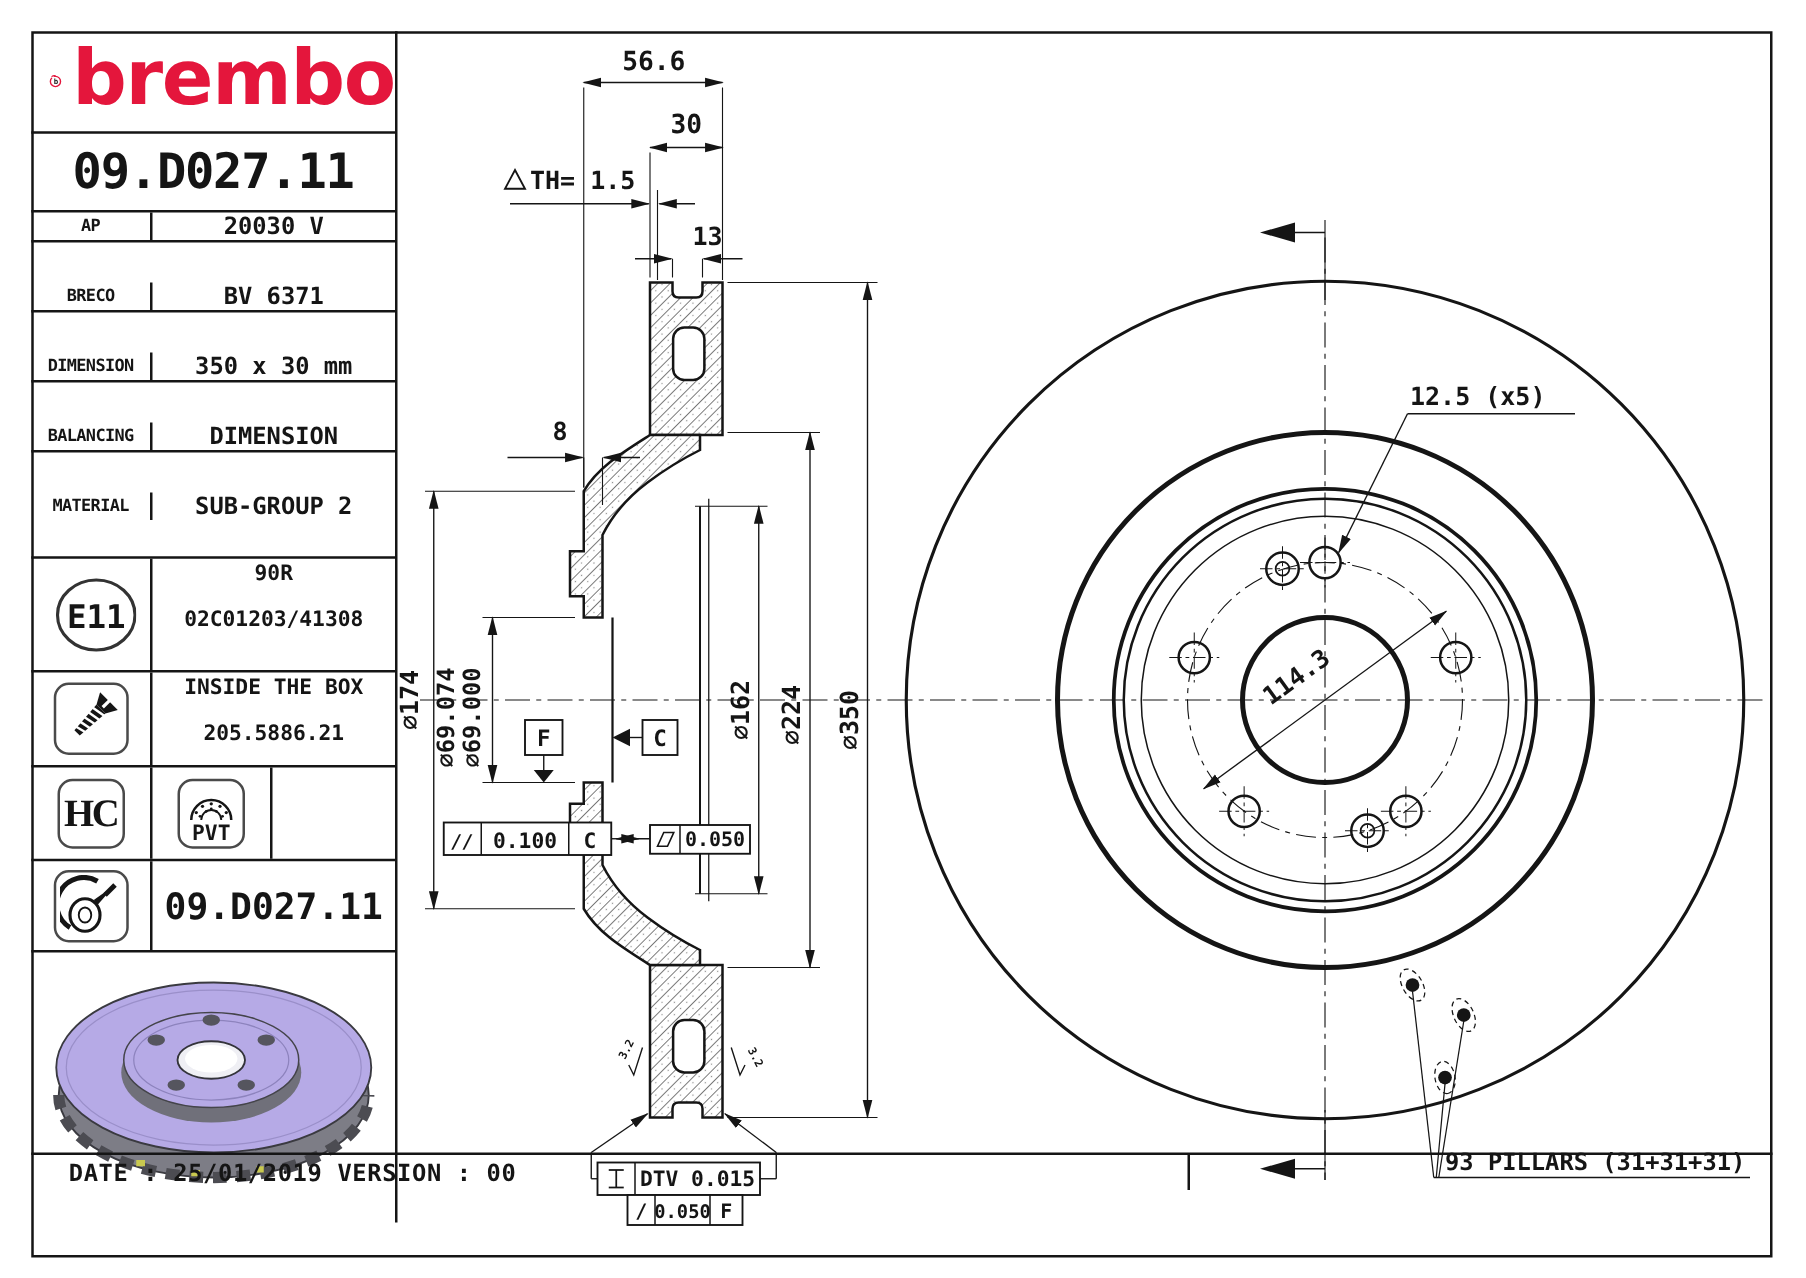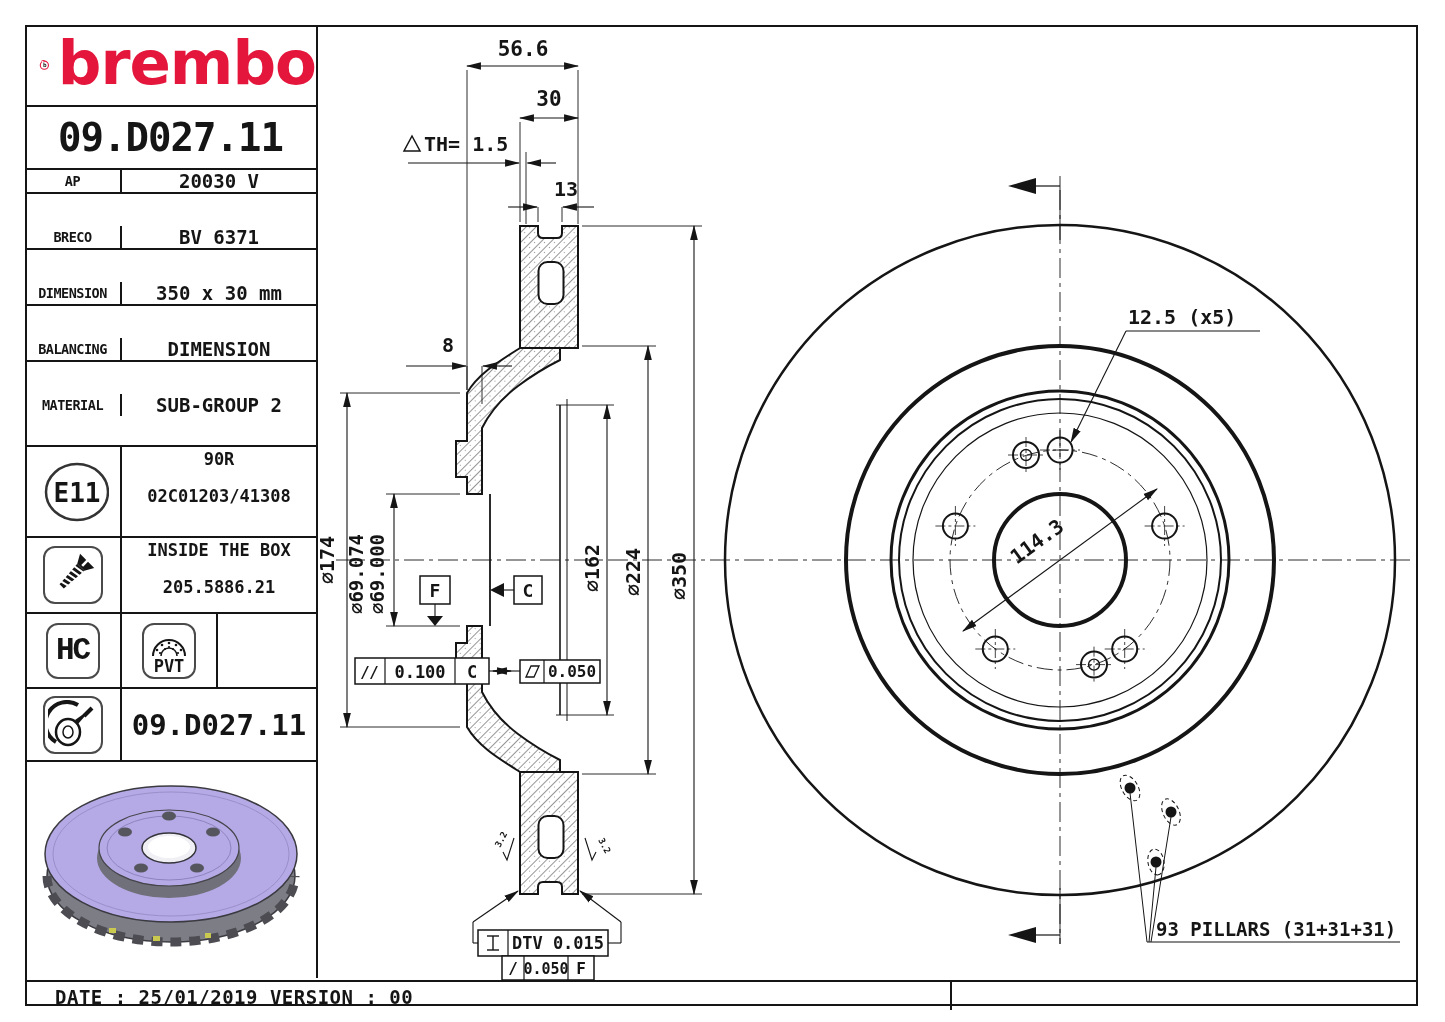--- a/index.html
+++ b/index.html
@@ -18,25 +18,25 @@
   .kv .k{border-right:2px solid #151515;display:flex;align-items:center;justify-content:center;font-size:13.5px;font-weight:bold;letter-spacing:-0.5px;}
   .kv .v{display:flex;align-items:center;justify-content:center;font-size:19px;font-weight:bold;}
   .e11-row{height:95px;display:grid;grid-template-columns:97px 1fr;}
   .icell{border-right:2px solid #151515;display:flex;align-items:center;justify-content:center;}
   .vcell2{display:flex;flex-direction:column;align-items:center;justify-content:flex-start;font-size:17px;font-weight:bold;line-height:24px;gap:13px;}
   .box-row{height:79px;display:grid;grid-template-columns:97px 1fr;}
   .badge-row{height:79px;display:grid;grid-template-columns:97px 96px 1fr;}
   .bcell{border-right:2px solid #151515;display:flex;align-items:center;justify-content:center;}
   .bcell:last-child{border-right:none;}
   .rbox{border:2.5px solid #4a4a4a;border-radius:12px;width:54px;height:56px;display:flex;align-items:center;justify-content:center;box-sizing:border-box;}
-  .hc-text{font-size:31px;font-weight:bold;font-family:Liberation Mono, monospace;letter-spacing:-2px;}
+  .hc-text{font-size:31px;font-weight:bold;font-family:Liberation Serif, serif;letter-spacing:-2px;}
   .mark-row{height:76px;display:grid;grid-template-columns:97px 1fr;}
   .mark-pn{display:flex;align-items:center;justify-content:center;font-size:29px;font-weight:bold;}
   .photo-row{flex:1;border-bottom:none;}
-  .datebar{left:25px;top:980px;width:1393px;height:28px;border-top:2px solid #151515;box-sizing:border-box;}
+  .datebar{left:25px;top:922px;width:1393px;height:28px;border-top:2px solid #151515;box-sizing:border-box;}
   .datebar span{position:absolute;left:30px;top:4px;font-size:19px;font-weight:bold;letter-spacing:0.5px;}
   .datediv{position:absolute;left:925px;top:0;width:2px;height:28px;background:#151515;}
   svg text{font-family:"DejaVu Sans Mono",monospace;font-weight:bold;fill:#151515;}
   .drawing{left:0;top:0;pointer-events:none;}
 </style>
 </head>
 <body>
 
 <div class="abs sheet"></div>
 

